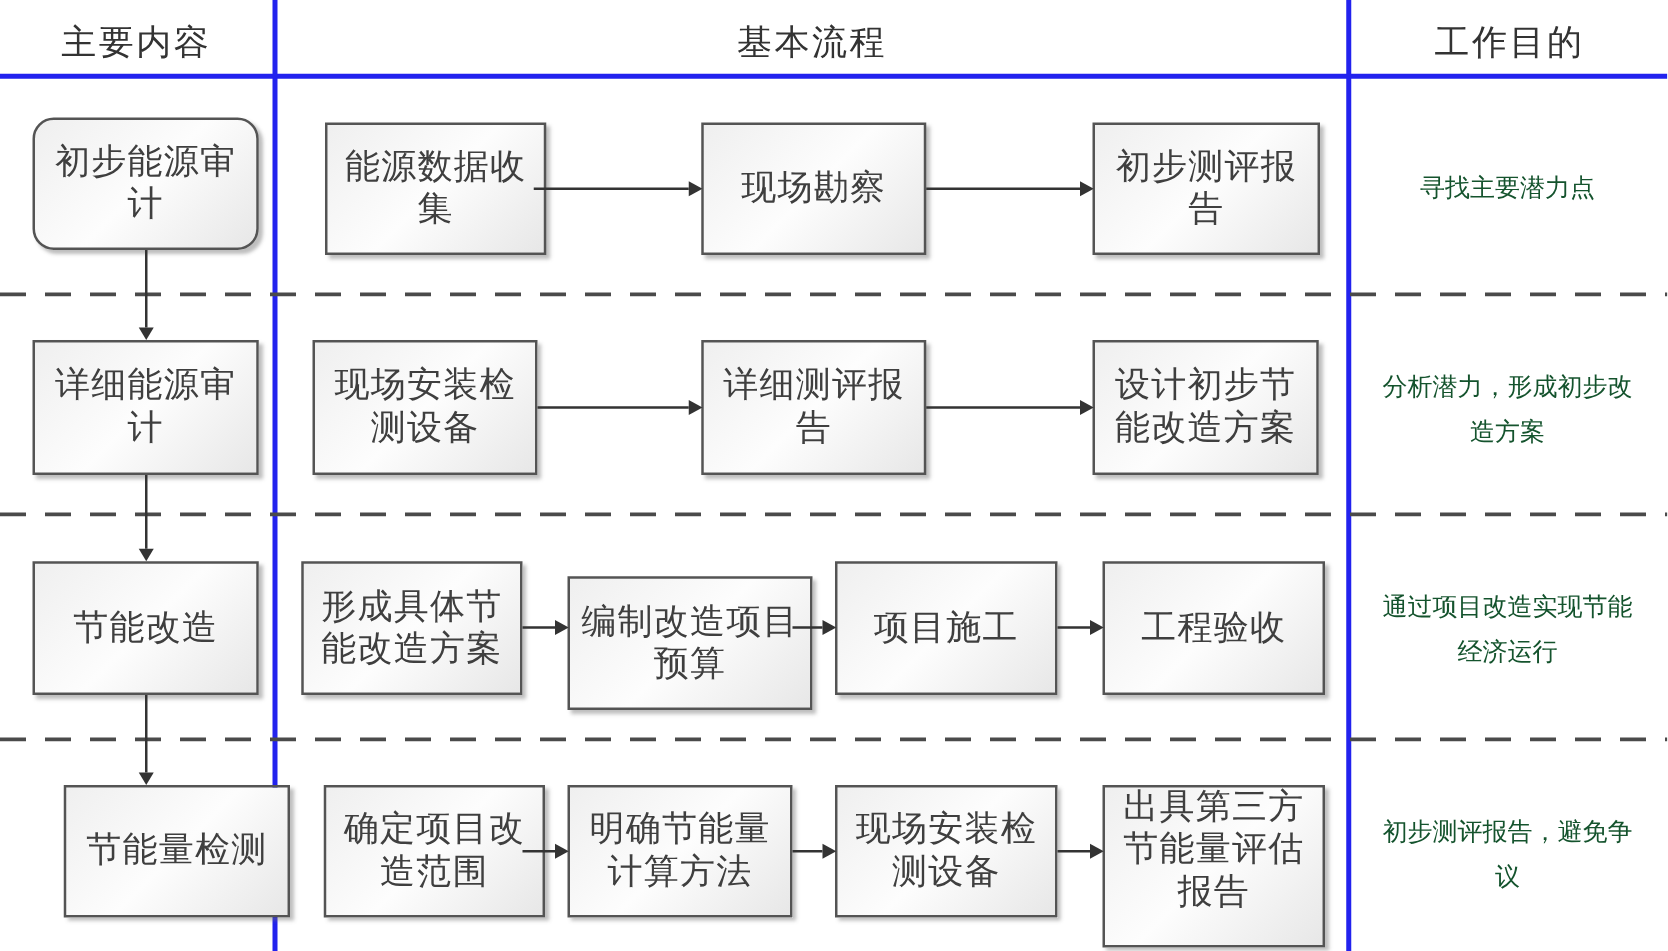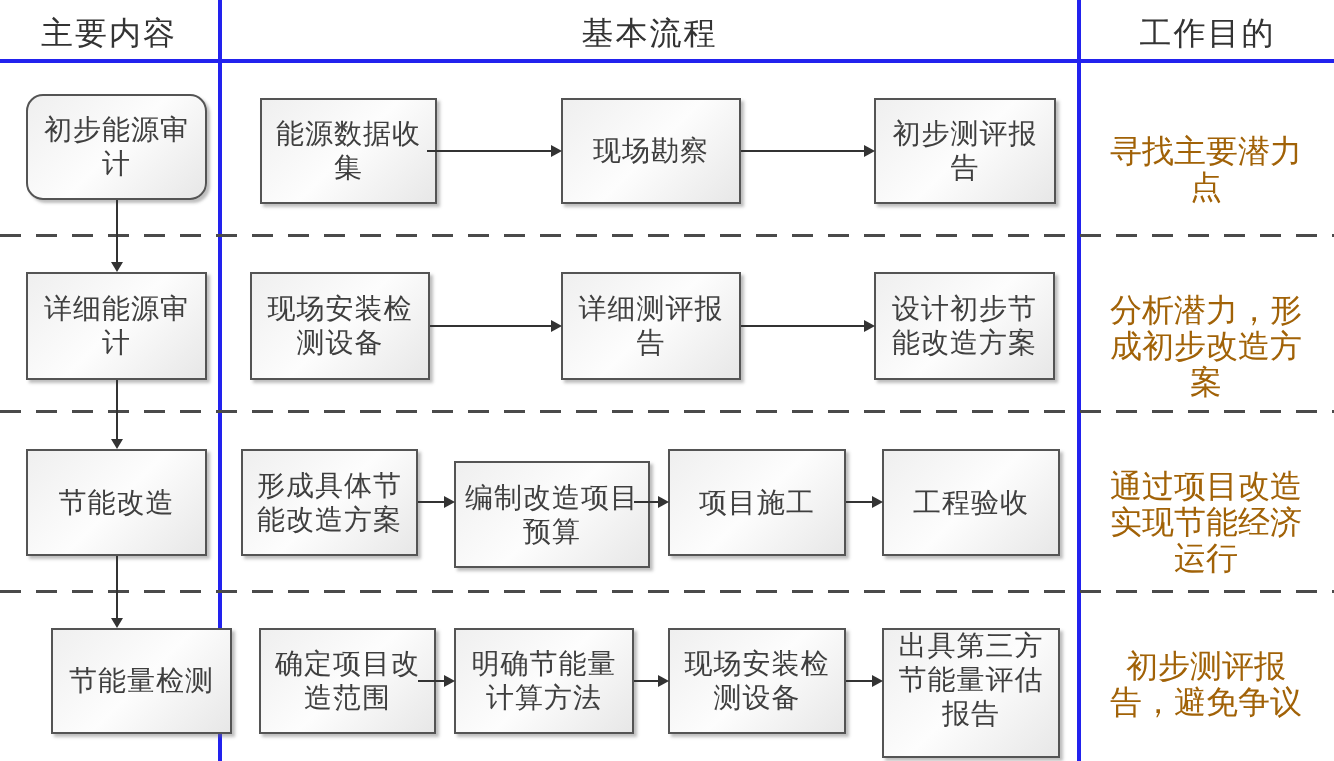--- a/index.html
+++ b/index.html
@@ -16,39 +16,39 @@
   .hline{position:absolute;left:0;width:1334px;height:4px;background:#2222ee;top:59px;}
   
   .dash{
     position:absolute;left:0;width:1334px;height:3px;
     background:repeating-linear-gradient(to right,#4a4a4a 0 21px,transparent 21px 36px);
   }
   
   .col-header{
     position:absolute;top:14px;height:40px;
     display:flex;align-items:center;justify-content:center;
-    font-size:32px;letter-spacing:2px;color:#333;
+    font-size:28px;letter-spacing:2px;color:#333;
   }
   
   .box{
     position:absolute;
     box-sizing:border-box;
     border:2px solid #545454;
     background:linear-gradient(135deg,#efefef 0%,#fdfdfd 50%,#e7e7e7 100%);
     box-shadow:3px 3px 3px rgba(110,110,110,0.45);
     display:flex;align-items:center;justify-content:center;
     text-align:center;
     font-size:28px;line-height:34px;letter-spacing:1px;color:#3f3f3f;
     padding:0 4px;
   }
   .lift{position:relative;top:-13px;}
   
   .purpose{
     position:absolute;left:1106px;width:200px;
-    text-align:center;font-size:32px;line-height:36px;color:#a16207;
+    text-align:center;font-size:20px;line-height:36px;color:#14532d;
   }
   
   .harrow{position:absolute;height:2px;background:#333;}
   .harrow::after{
     content:"";position:absolute;right:-11px;top:-5px;
     border-left:11px solid #333;border-top:6px solid transparent;border-bottom:6px solid transparent;
   }
   .varrow{position:absolute;width:2px;background:#333;}
   .varrow::after{
     content:"";position:absolute;bottom:-10px;left:-5px;

